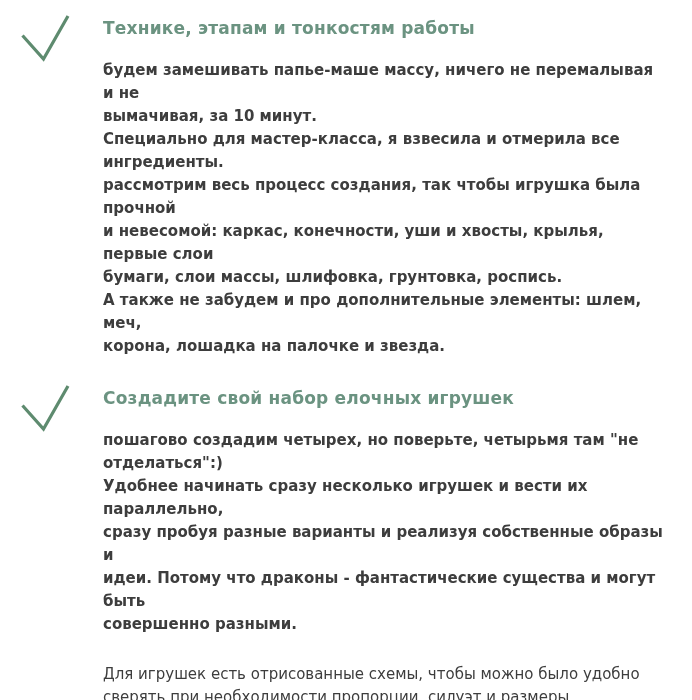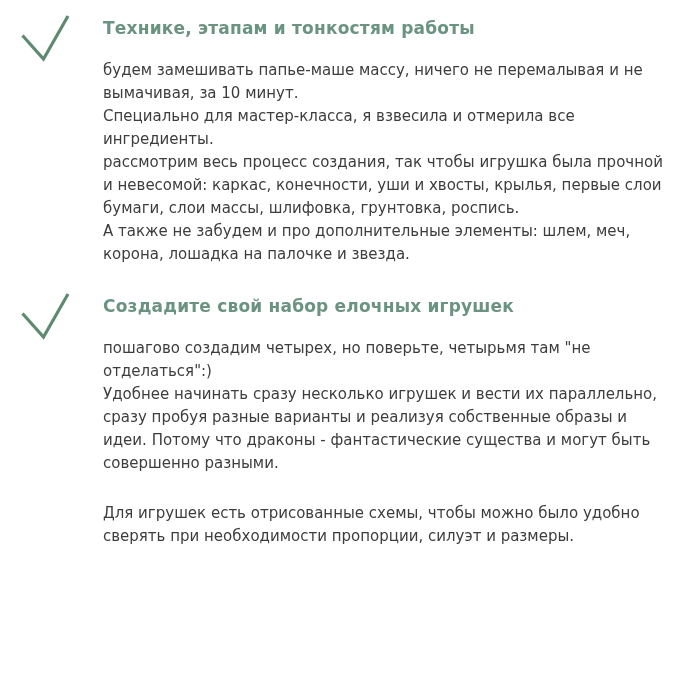--- a/index.html
+++ b/index.html
@@ -50,20 +50,21 @@
   }
   .section-paragraph {
     margin: 0;
     font-size: 15px;
     line-height: 23px;
     color: #3d3d3d;
     white-space: pre-line;
   }
   .section-paragraph.lead {
     margin-top: 21px;
+    font-weight: bold;
   }
   .section-paragraph + .section-paragraph {
     margin-top: 27px;
   }
 </style>
 </head>
 <body>
 
 <div class="page">
 

